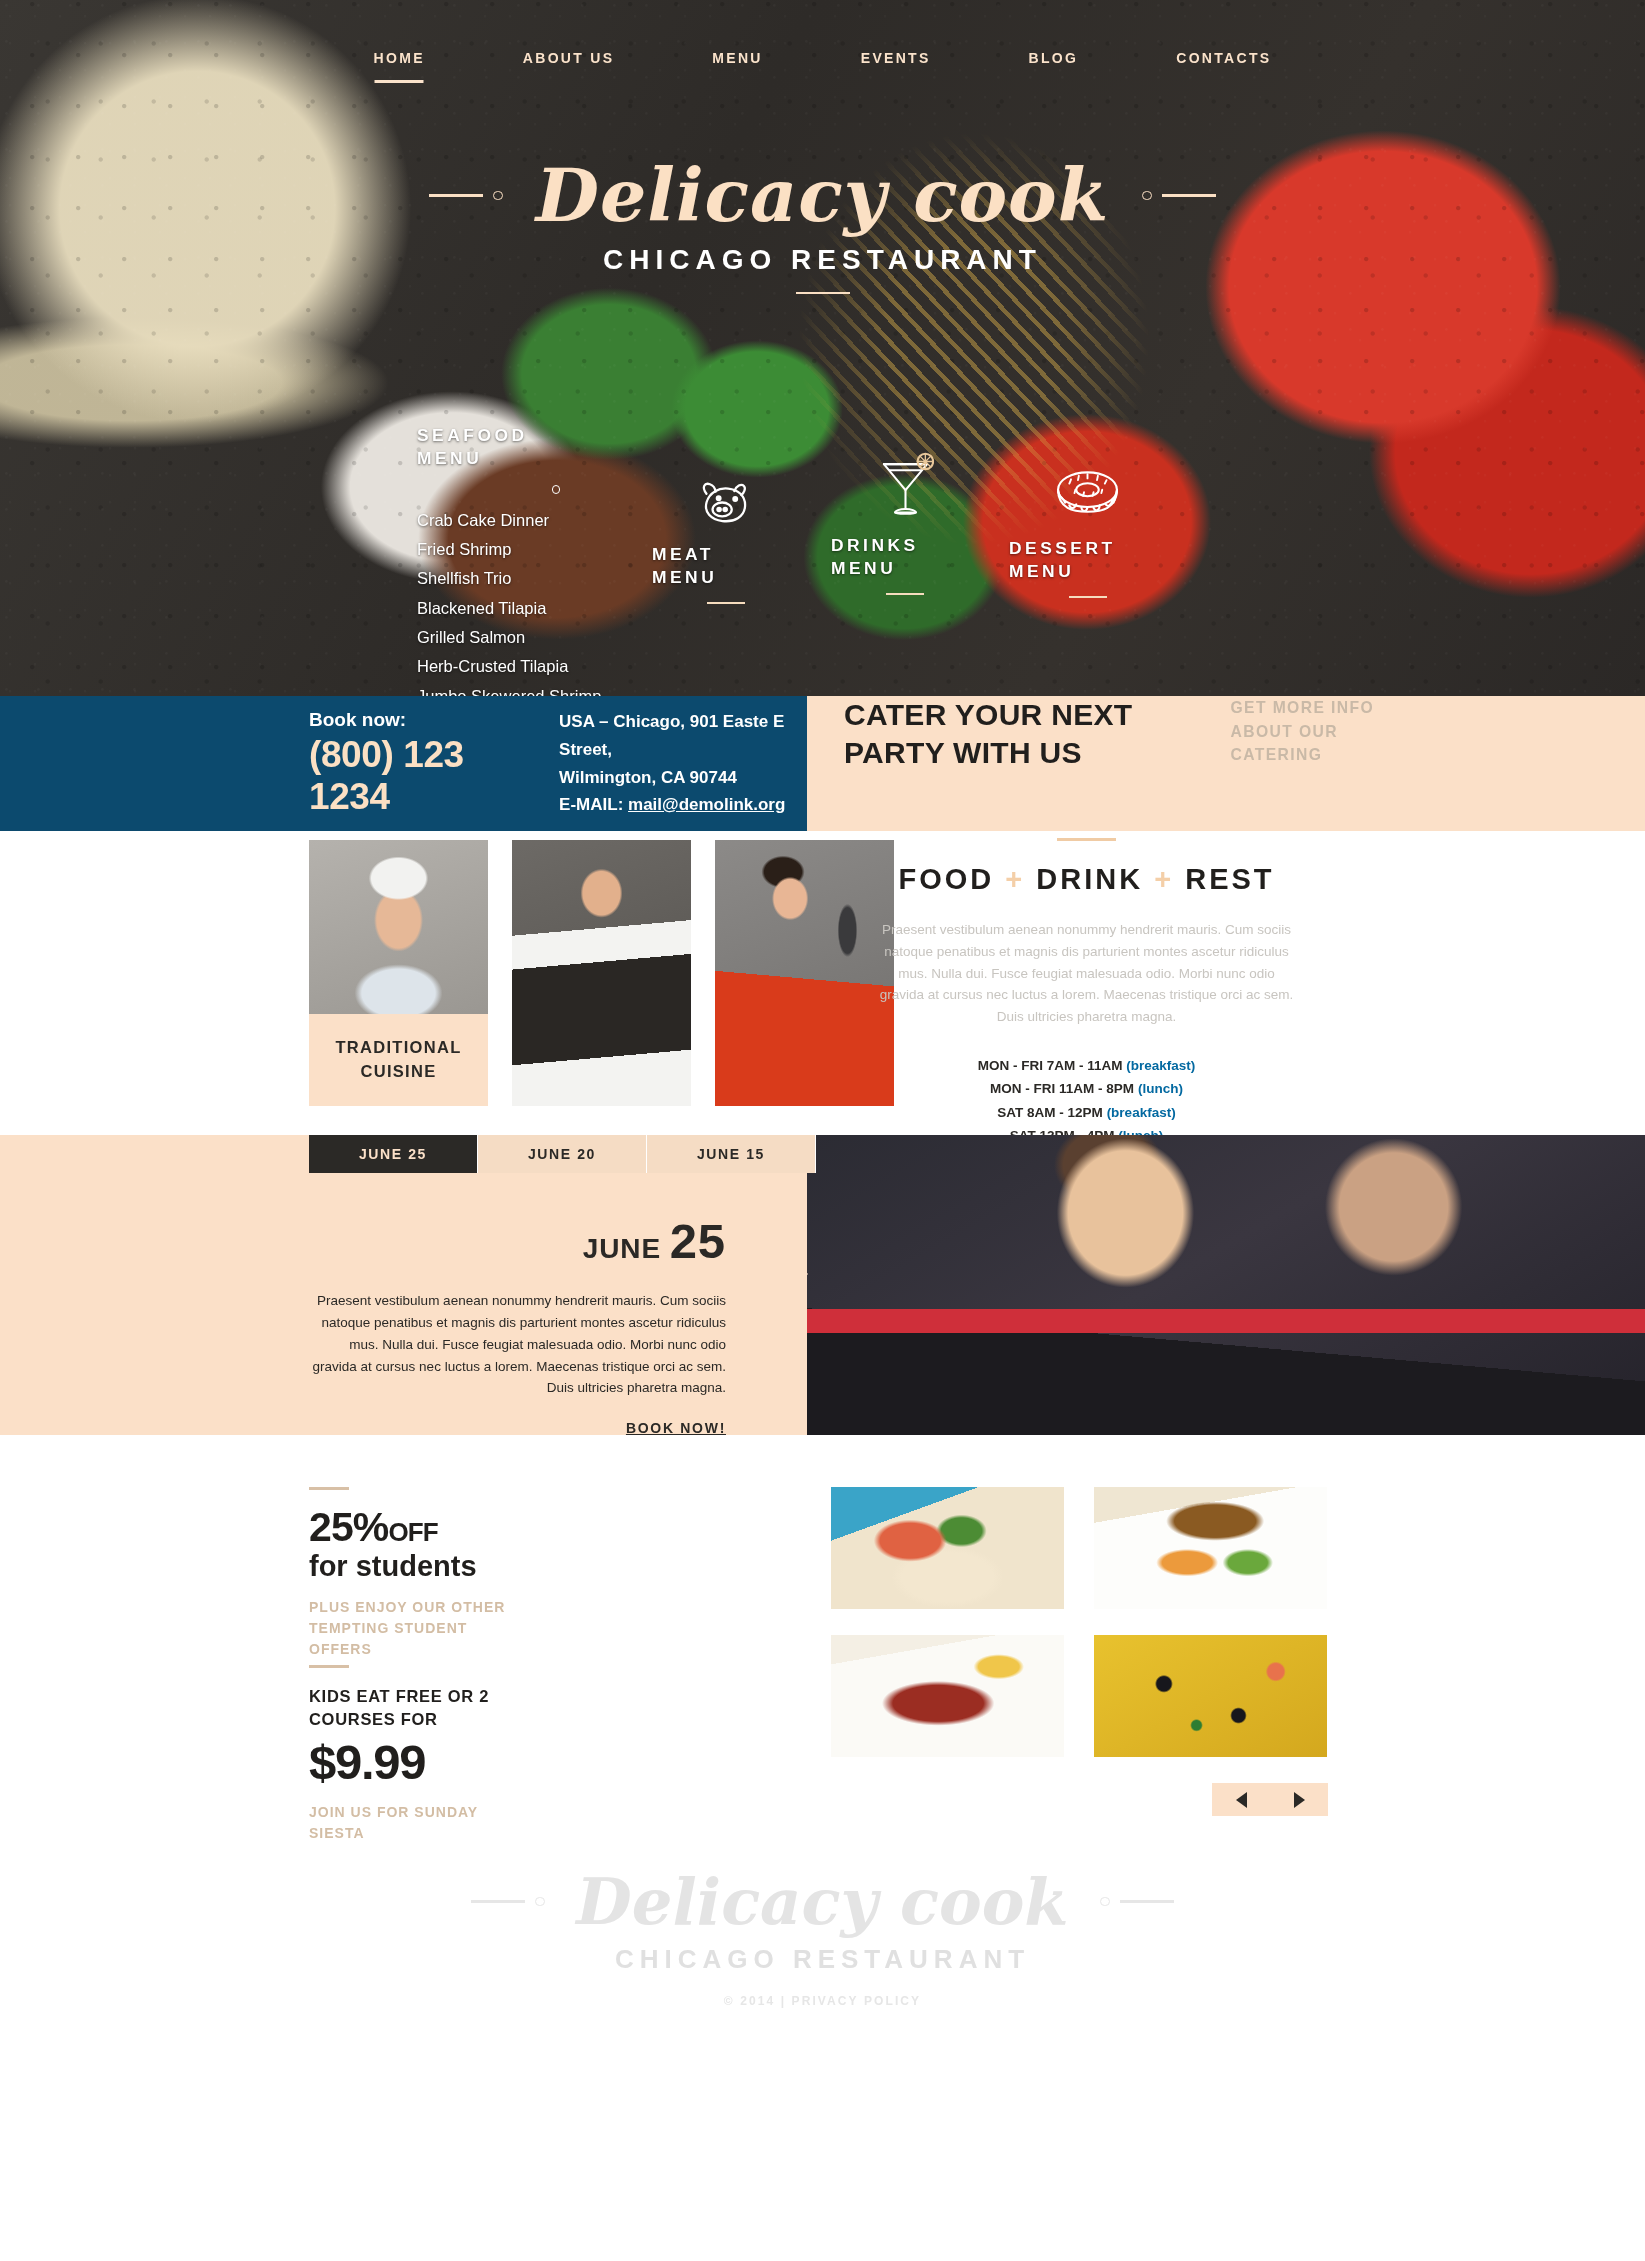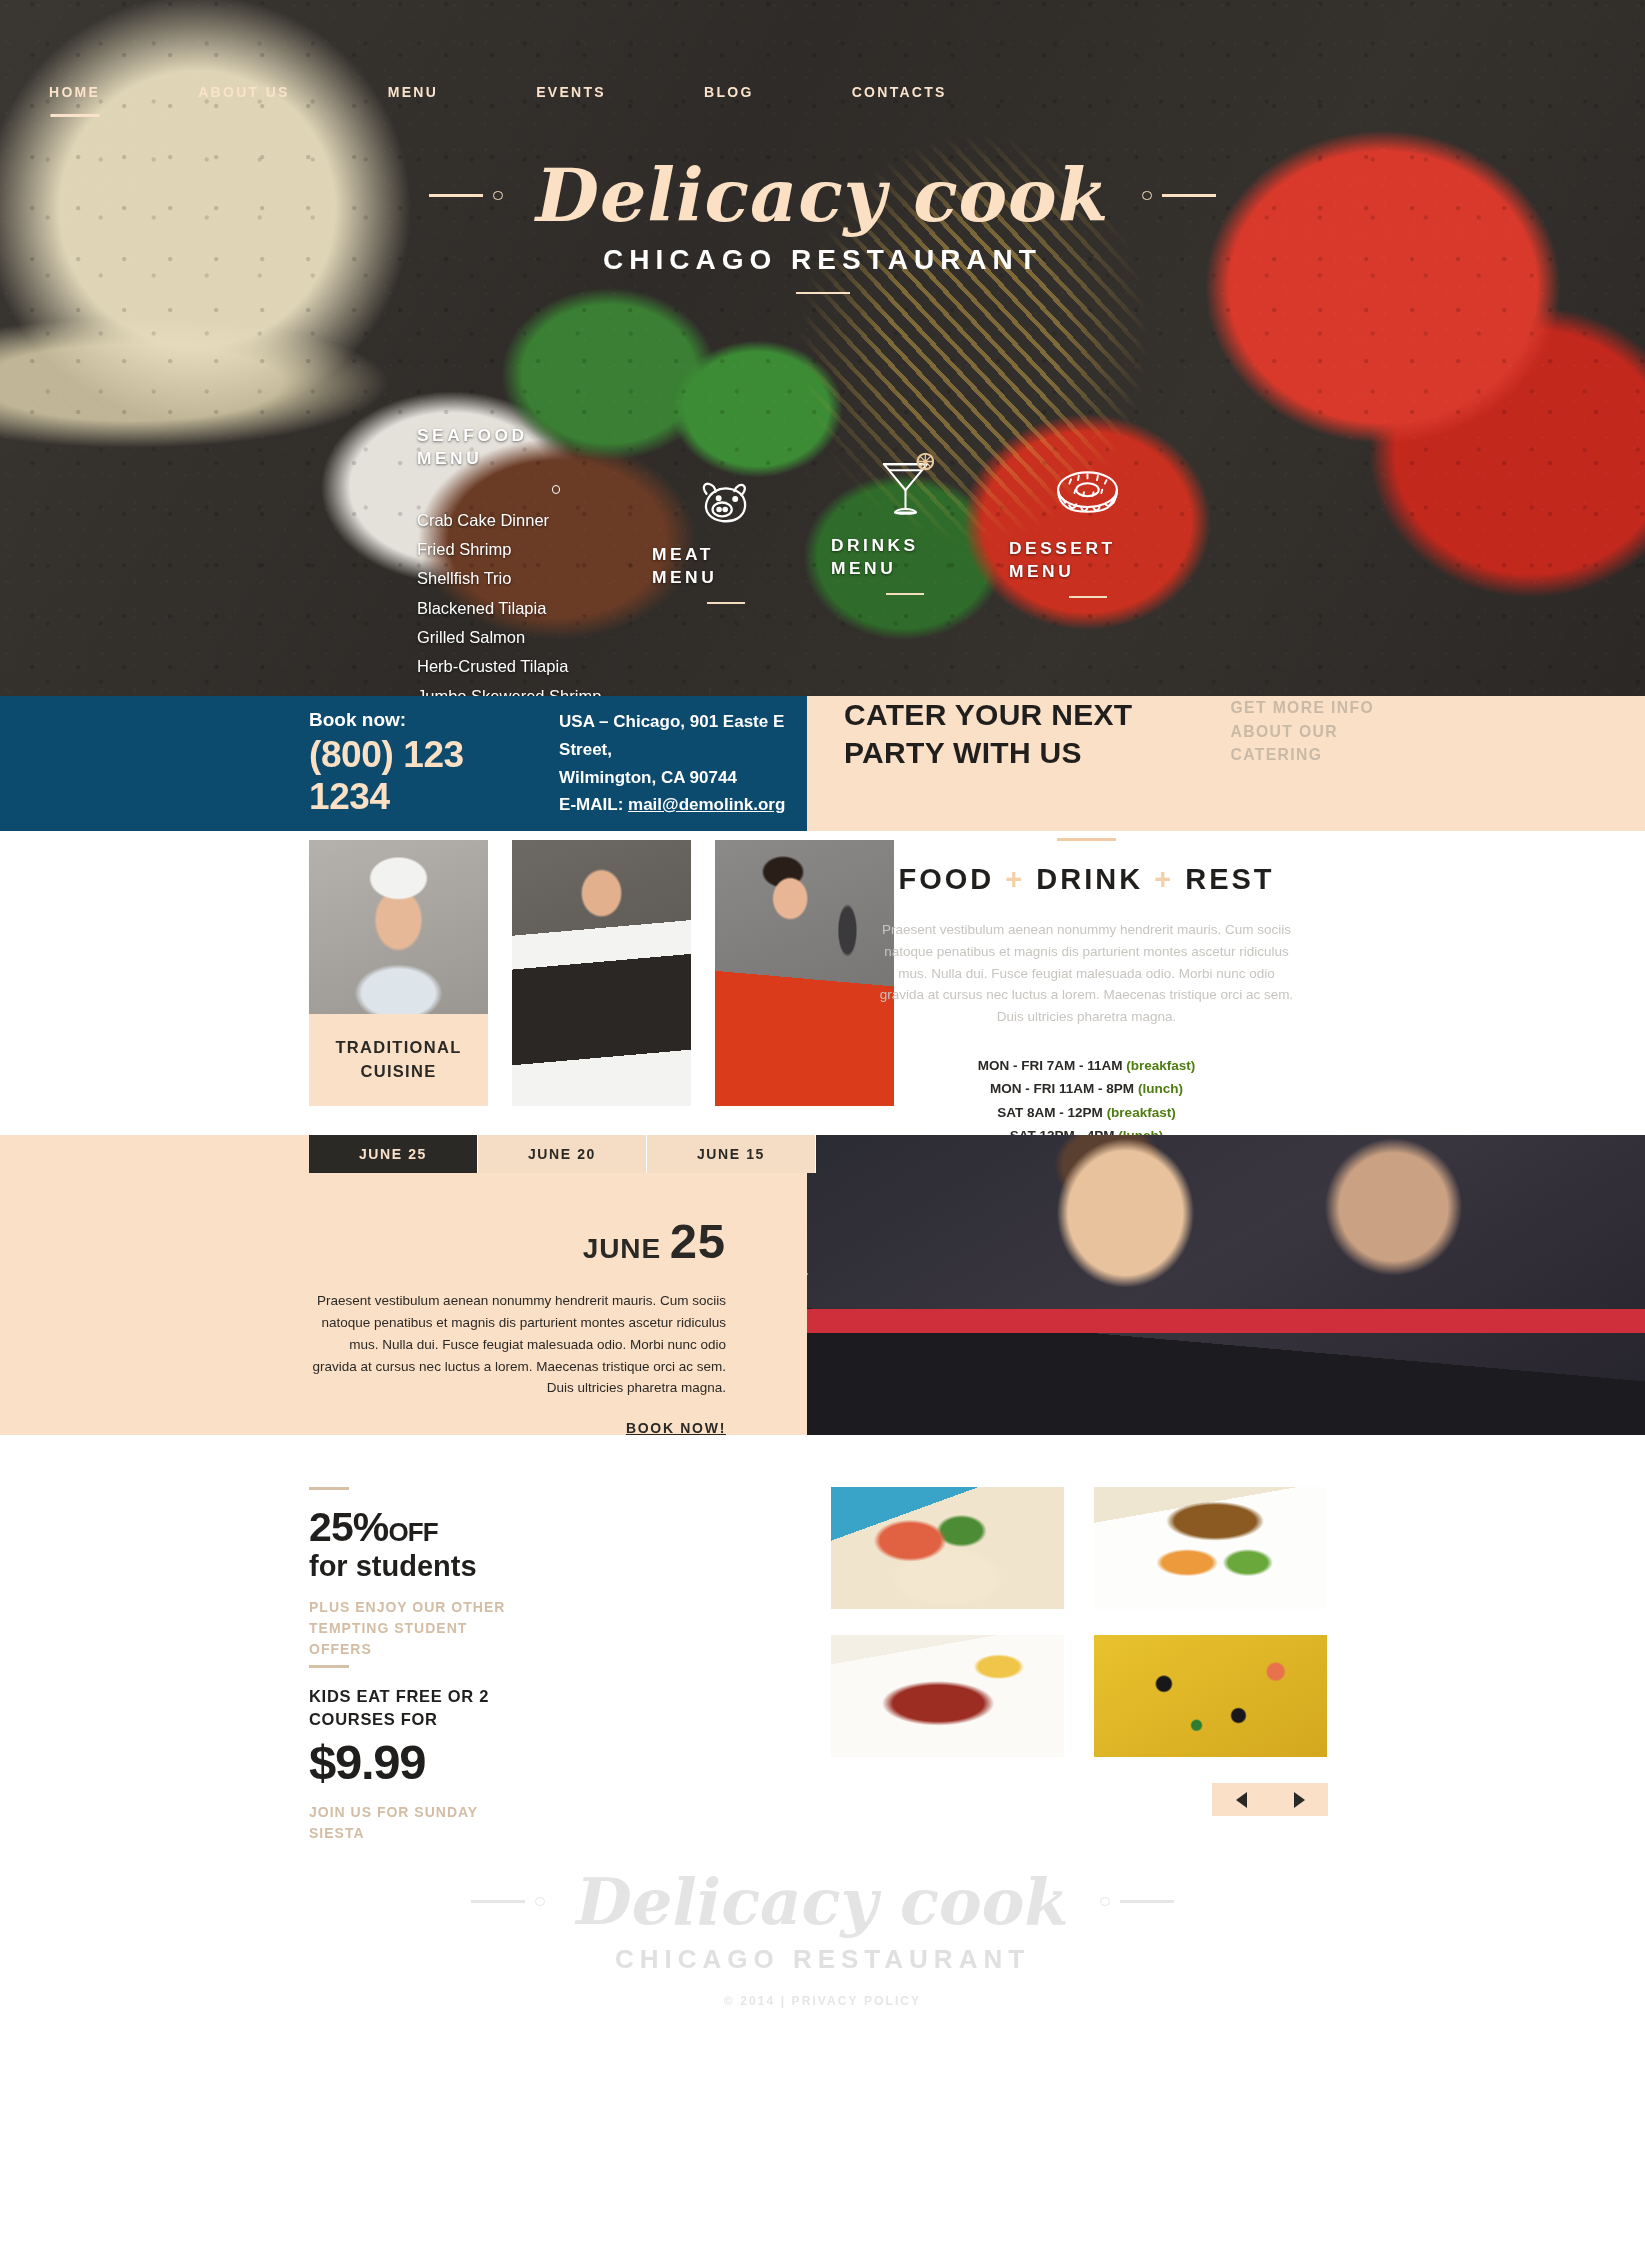--- a/index.html
+++ b/index.html
@@ -38,21 +38,21 @@
   .grain{
     position:absolute; inset:0; pointer-events:none; opacity:.5;
     background-image:
       radial-gradient(circle at 20% 15%, rgba(255,255,255,.06) 0 0.9px, transparent 1.7px),
       radial-gradient(circle at 70% 8%, rgba(0,0,0,.3) 0 1.7px, transparent 2.6px),
       radial-gradient(circle at 40% 60%, rgba(255,255,255,.05) 0 0.9px, transparent 1.7px),
       radial-gradient(circle at 90% 75%, rgba(0,0,0,.25) 0 1.7px, transparent 2.6px);
     background-size: 32px 36px, 46px 51px, 25px 27px, 53px 58px;
   }
 
-  .nav { position:absolute; top:50px; left:0; right:0; display:flex; gap:0; z-index:8;margin-top:34px; }
+  .nav { position:absolute; top:50px; left:0; right:0; display:flex; justify-content:center; gap:0; z-index:8; }
   .nav a {
     color:#fbe3cb; font-size:14px; font-weight:bold; letter-spacing:2.3px;
     text-decoration:none; padding:0 49px; position:relative; white-space:nowrap;
   }
   .nav a.active::after{
     content:""; position:absolute; left:50%; transform:translateX(-50%);
     bottom:-17.4px; width:49px; height:3.5px; background:#fbe3cb;
   }
 
   .logo-wrap{ position:absolute; top:157px; left:0; right:0; text-align:center; z-index:8; }
@@ -123,21 +123,21 @@
       radial-gradient(ellipse 14px 38px at 74% 34%, #3a3a3c 0 60%, transparent 70%),
       linear-gradient(185deg, rgba(0,0,0,0) 52%, #d93b1b 52%),
       linear-gradient(160deg,#8c8a88,#6e6c6a);
   }
   .about-right{ position:absolute; left:878px; top:7px; width:417px; text-align:center; }
   .ar-dash{ width:59px; height:2.6px; background:#f0cba4; margin:0 auto 22.6px; }
   .ar-h{ font-size:29px; font-weight:bold; letter-spacing:3px; color:#211f1d; }
   .ar-h .plus{ color:#f4cfa8; }
   .ar-p{ margin-top:22.6px; font-size:13.5px; line-height:1.62; color:#c8c5c0; }
   .hours{ margin-top:26px; font-size:13.5px; font-weight:bold; color:#2b2926; line-height:1.72; }
-  .hours .tag{ color:#4d7c0f; font-weight:bold; }
+  .hours .tag{ color:#0369a1; font-weight:bold; }
   .ar-ring{ width:9.6px; height:9.6px; border:1.7px solid #f0cba4; border-radius:50%; margin:22.6px auto 0; }
 
   
   .events{ position:relative; width:1645px; height:300px; display:flex; }
   .ev-left{ width:807px; background:#fbe0c8; position:relative; }
   .ev-tabs{ position:absolute; left:309px; top:0; display:flex; }
   .ev-tab{
     width:169px; height:38px; display:flex; align-items:center; justify-content:center;
     font-size:14px; font-weight:bold; letter-spacing:1.6px; color:#2b2926;
     background:#f5dcc4; border-right:0.9px solid #fff;

